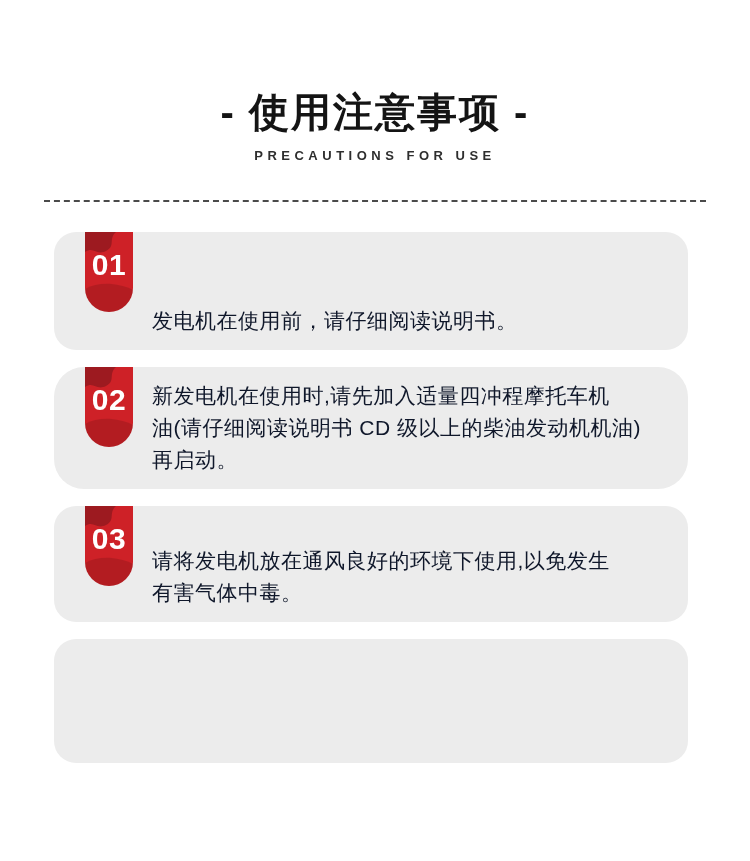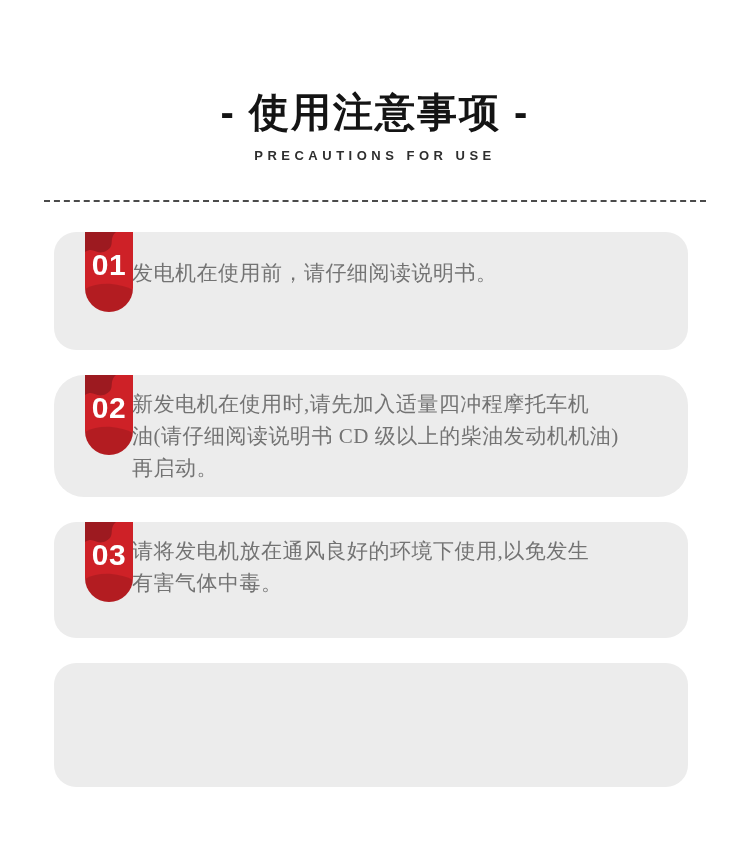--- a/index.html
+++ b/index.html
@@ -24,23 +24,23 @@
   
   .dashed-divider{
     border:none;border-top:2px dashed #4a4a4a;
     margin:38px 44px 30px 44px;height:0;
   }
 
   
   .cards{padding:0 62px 0 54px;}
   .card{
     position:relative;background:var(--card-bg,#ececec);
-    border-radius:22px;margin-bottom:25px;
-    box-sizing:border-box;display:flex;align-items:flex-start;
-    padding:13px 28px 13px 78px;
+    border-radius:22px;margin-bottom:17px;
+    box-sizing:border-box;display:flex;align-items:flex-end;
+    padding:13px 28px 13px 98px;
   }
   .card-1{min-height:118px;}
   .card-2{min-height:122px;border-radius:30px;}
   .card-3{min-height:116px;}
   .card-4{min-height:124px;}
   .card-1 .card-text{margin-top:12px;}
 
   
   .badge{
     position:absolute;left:31px;top:0;width:48px;height:80px;
@@ -49,22 +49,22 @@
   }
   .badge svg{position:absolute;left:0;top:0;width:100%;height:100%;display:block;}
   .badge-num{
     position:absolute;left:0;top:0;right:0;bottom:0;
     display:flex;align-items:center;justify-content:center;
     padding-bottom:14px;box-sizing:border-box;
     color:#ffffff;font-size:30px;font-weight:700;letter-spacing:0.5px;
   }
 
   .card-text{
-    margin:0;font-size:21px;line-height:32px;color:#737373;
-    white-space:pre-line;letter-spacing:0.5px;font-family:Liberation Serif, serif;
+    margin:0;font-size:21px;line-height:32px;color:#0f172a;
+    white-space:pre-line;letter-spacing:0.5px;
   }
 </style>
 </head>
 <body>
 
 <div class="page">
 
   <header class="header">
     <h1 class="title">- 使用注意事项 -</h1>
     <div class="subtitle">PRECAUTIONS FOR USE</div>

